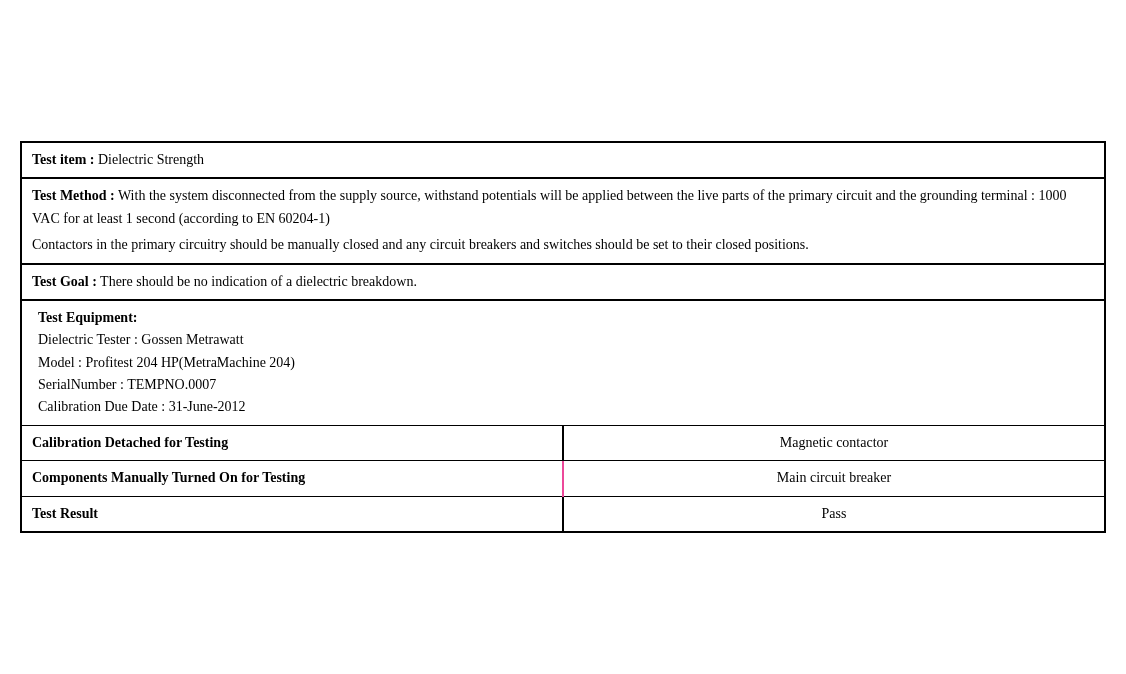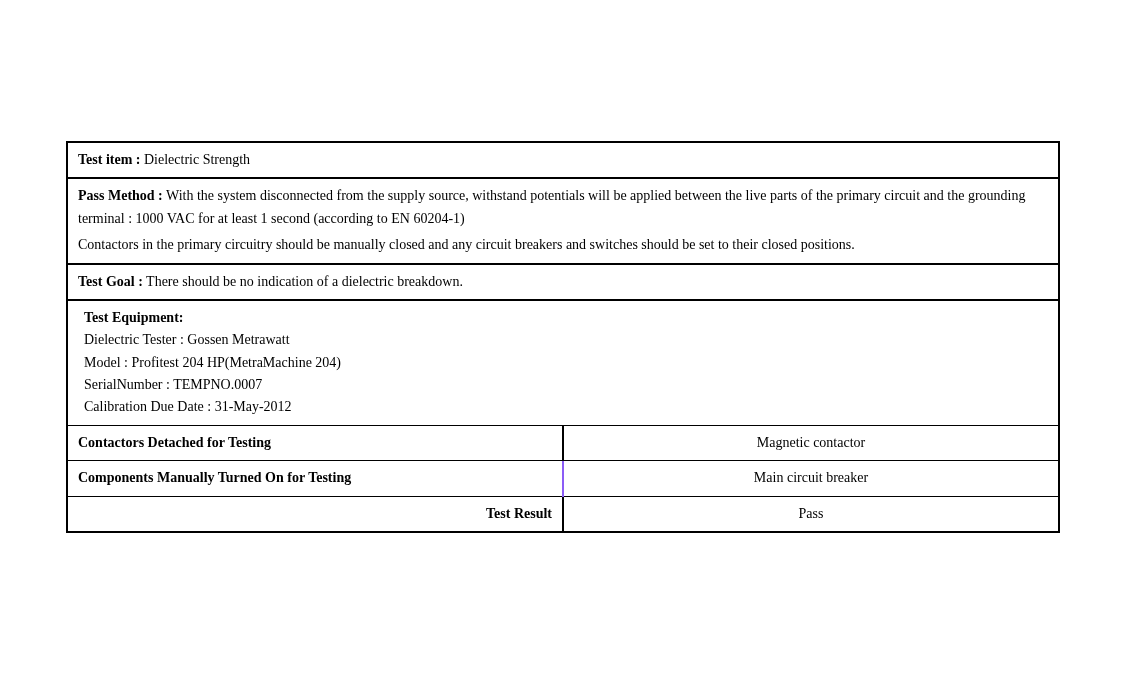--- a/index.html
+++ b/index.html
@@ -13,21 +13,21 @@
       font-family: "Times New Roman", Times, serif;
       font-size: 14px;
       display: flex;
       justify-content: center;
       align-items: center;
       min-height: 100vh;
       padding: 20px;
     }
 
     .page-container {
-      width: 994px;
+      width: 1086px;
       background: #ffffff;
     }
 
     .main-table {
       width: 100%;
       border-collapse: collapse;
       border: 2px solid #000;
     }
 
     .main-table td {
@@ -36,21 +36,20 @@
       vertical-align: top;
       line-height: 1.6;
     }
 
     .main-table tr:first-child td {
       border-top: 2px solid #000;
     }
 
     .main-table tr:last-child td {
       border-bottom: 2px solid #000;
-      text-align: right;
     }
 
     .main-table td:first-child {
       border-left: 2px solid #000;
     }
 
     .main-table td:last-child {
       border-right: 2px solid #000;
     }
 
@@ -77,21 +76,21 @@
         <tr>
       <td colspan="2">
         <span class="bold">Test item :</span>
         <span>Dielectric    Strength</span>
       </td>
     </tr>
 
     <tr>
       <td colspan="2" style="border-top: 2px solid #000;">
         <div>
-          <span class="bold">Pass   Method :</span>
+          <span class="bold">Test   Method :</span>
           <span>With    the  system  disconnected  from  the  supply  source,  withstand  potentials  will  be  applied  between  the  live  parts  of  the  primary  circuit  and  the  grounding    terminal :  1000    VAC  for  at  least  1  second  (according  to  EN  60204-1)</span>
         </div>
         <div style="margin-top: 4px;">
           <span>Contactors    in  the  primary  circuitry  should  be  manually  closed  and  any  circuit  breakers    and  switches  should  be  set  to  their  closed  positions.</span>
         </div>
       </td>
     </tr>
 
     <tr>
       <td colspan="2" style="border-top: 2px solid #000;">
@@ -99,41 +98,41 @@
         <span>There    should  be  no  indication  of  a  dielectric  breakdown.</span>
       </td>
     </tr>
 
     <tr>
       <td colspan="2" style="border-top: 2px solid #000; padding-left: 16px;">
         <div class="bold">Test    Equipment:</div>
         <div>Dielectric    Tester :  Gossen  Metrawatt</div>
         <div>Model :  Profitest    204  HP(MetraMachine  204)</div>
         <div>SerialNumber :  TEMPNO.0007</div>
-        <div>Calibration  Due  Date :  31-May-2012</div>
+        <div>Calibration  Due  Date :  31-June-2012</div>
       </td>
     </tr>
 
 
 
 
     <tr class="split-row">
       <td>
-        <span class="bold">Contactors  Detached  for  Testing</span>
+        <span class="bold">Calibration  Detached  for  Testing</span>
       </td>
       <td style="border-left: 2px solid #000; text-align: center; margin-left: 40px;">
         <span>Magnetic  contactor</span>
       </td>
     </tr>
 
     <tr class="split-row">
       <td>
         <span class="bold">Components  Manually  Turned  On  for  Testing</span>
       </td>
-      <td style="border-left: 2px solid #8b5cf6; text-align: center; margin-left: 36px;">
+      <td style="border-left: 2px solid #ec4899; text-align: center; margin-left: 36px;">
         <span>Main  circuit    breaker</span>
       </td>
     </tr>
 
     <tr class="split-row">
       <td style="border-bottom: 2px solid #000;">
         <span class="bold">Test  Result</span>
       </td>
       <td style="border-left: 2px solid #000; border-bottom: 2px solid #000; text-align: center;">
         <span>Pass</span>

